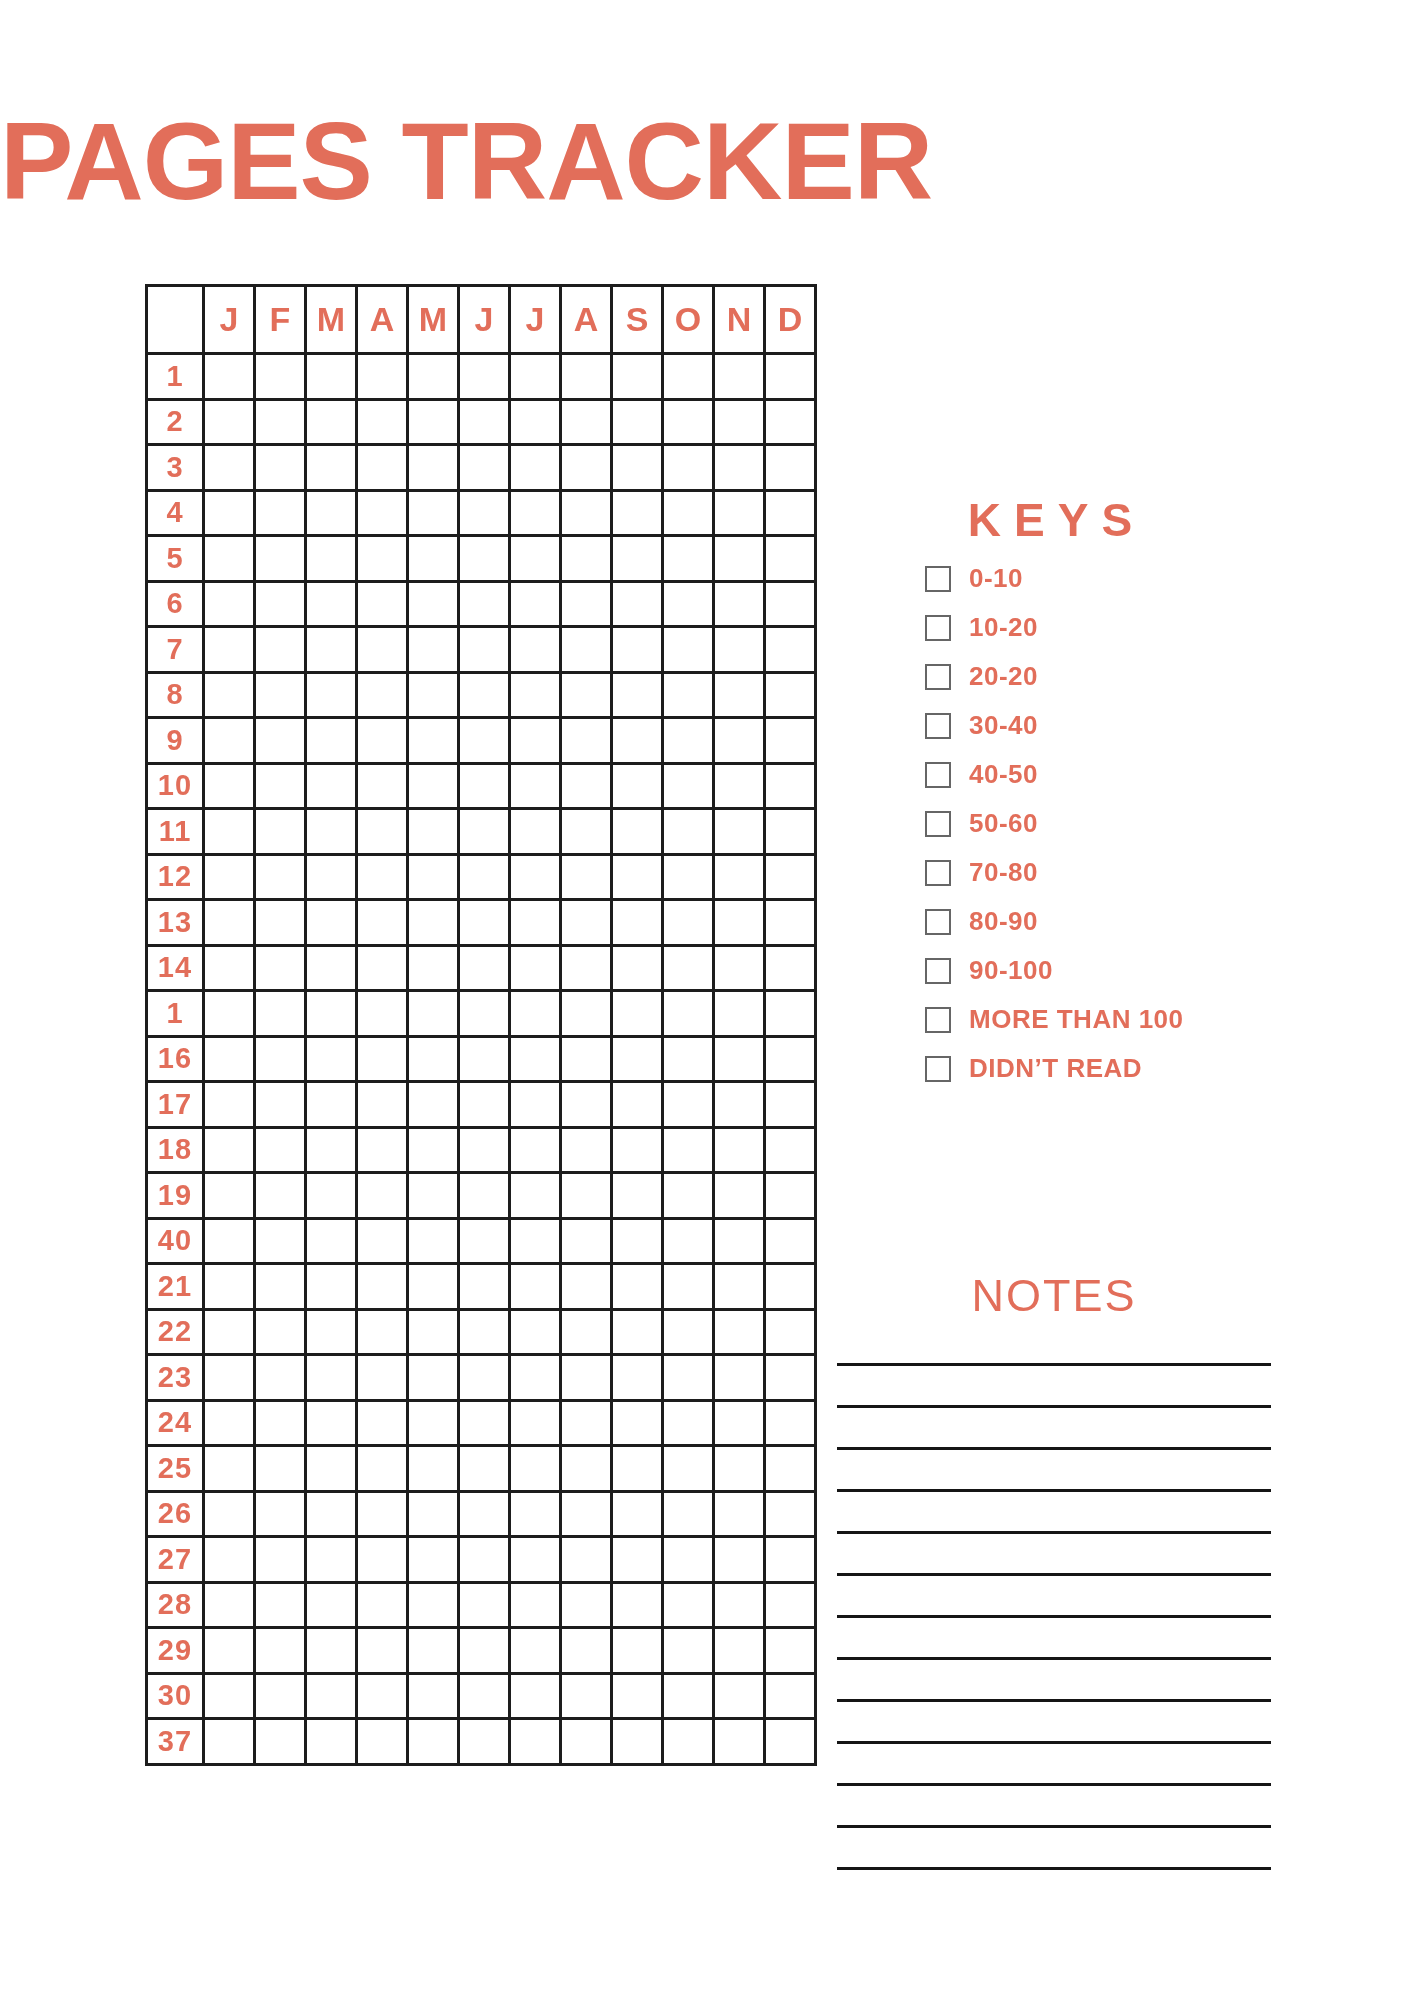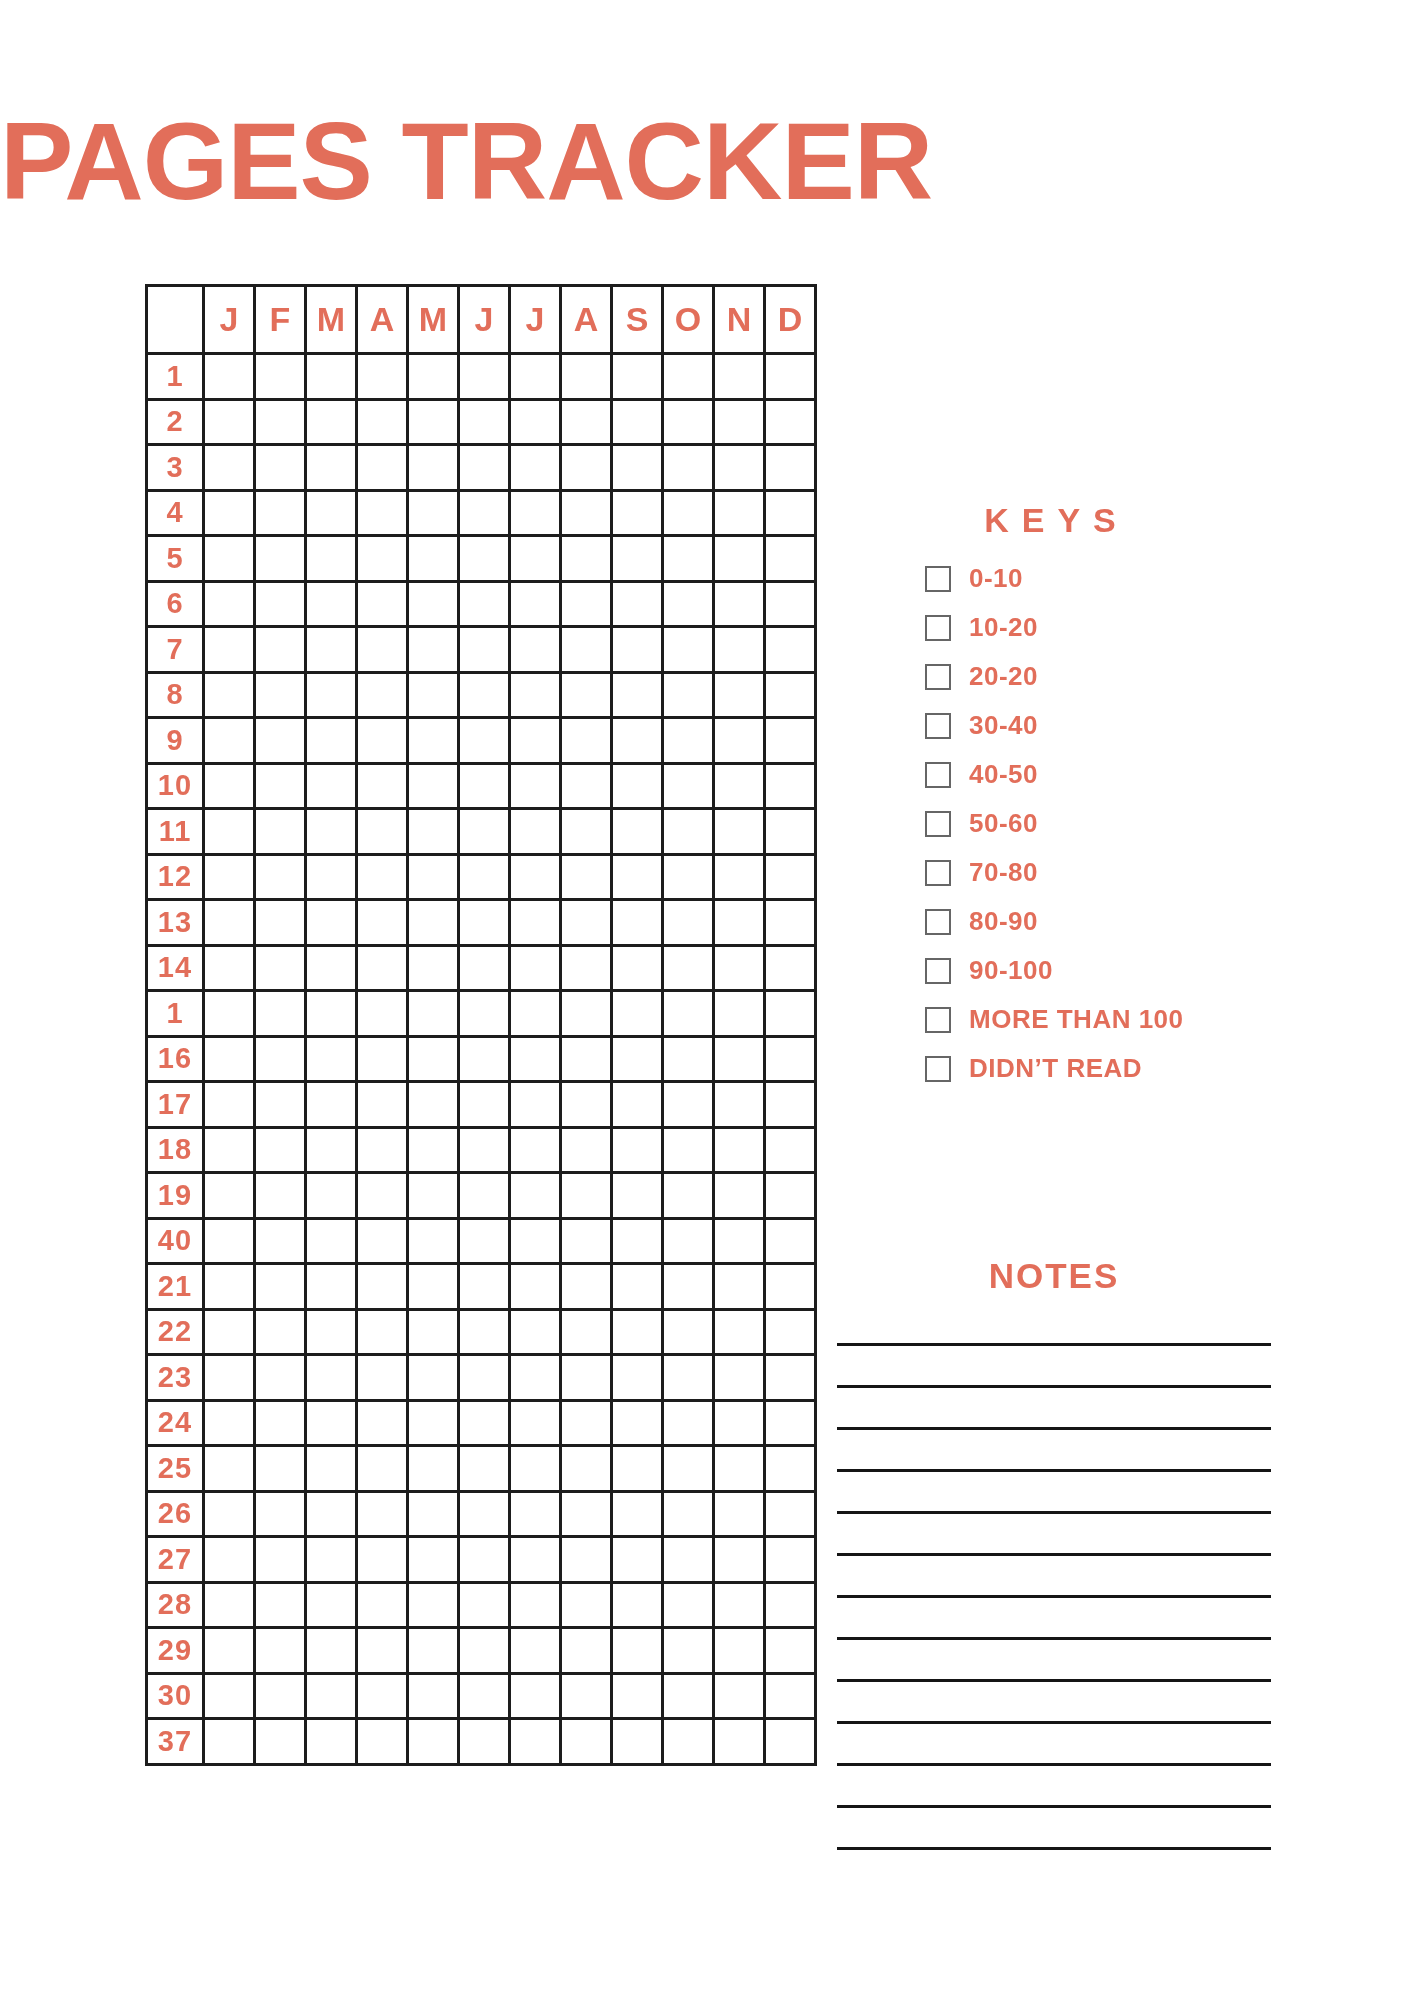--- a/index.html
+++ b/index.html
@@ -51,21 +51,21 @@
     font-size:29px;font-weight:700;letter-spacing:1px;
   }
   td.cell{background:var(--bg);}
   
   .keys{
     position:absolute;left:900px;top:500px;width:300px;
   }
   .keys-title{
     text-align:center;
     color:var(--accent);
-    font-size:34px;font-weight:700;letter-spacing:13px;
+    font-size:46px;font-weight:700;letter-spacing:13px;
     text-indent:13px;
     line-height:40px;
   }
   .keys-list{margin-top:14px;}
   .key-row{
     height:49px;
     display:flex;align-items:center;
     padding-left:25px;
   }
   .key-box{
@@ -79,22 +79,23 @@
     font-size:26px;font-weight:700;letter-spacing:0.5px;
     white-space:nowrap;
   }
   
   .notes{
     position:absolute;left:837px;top:1256px;width:434px;
   }
   .notes-title{
     text-align:center;
     color:var(--accent);
-    font-size:35px;font-weight:700;letter-spacing:2px;
+    font-size:45px;font-weight:400;letter-spacing:2px;
     line-height:40px;
+    margin-top:20px;
   }
   .notes-lines{margin-top:47px;}
   .note-line{
     height:3px;width:434px;
     background:var(--noteline);
     margin-bottom:39px;
   }
 </style>
 </head>
 <body>

